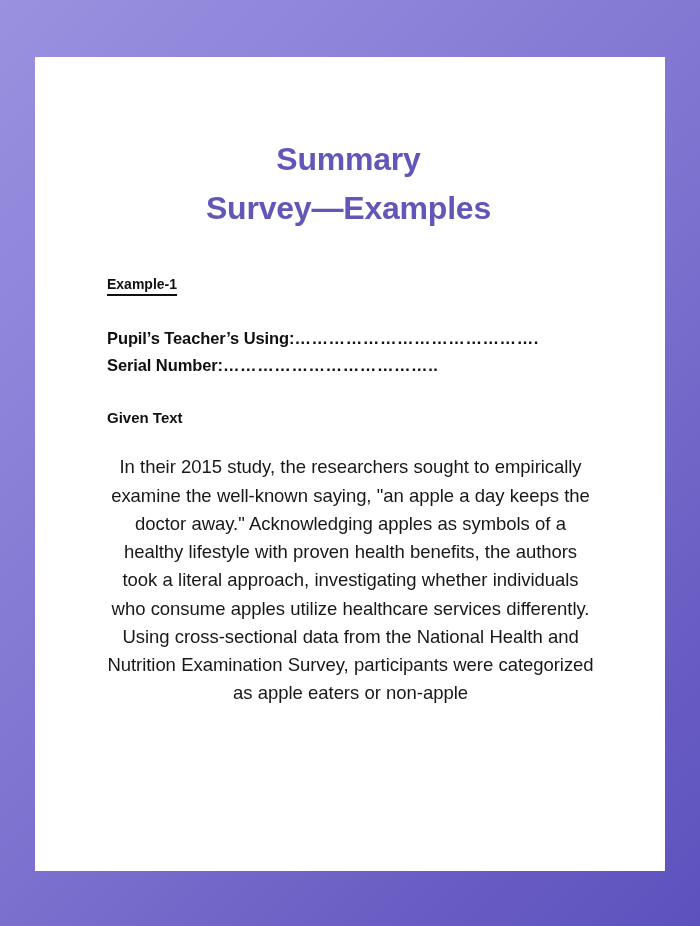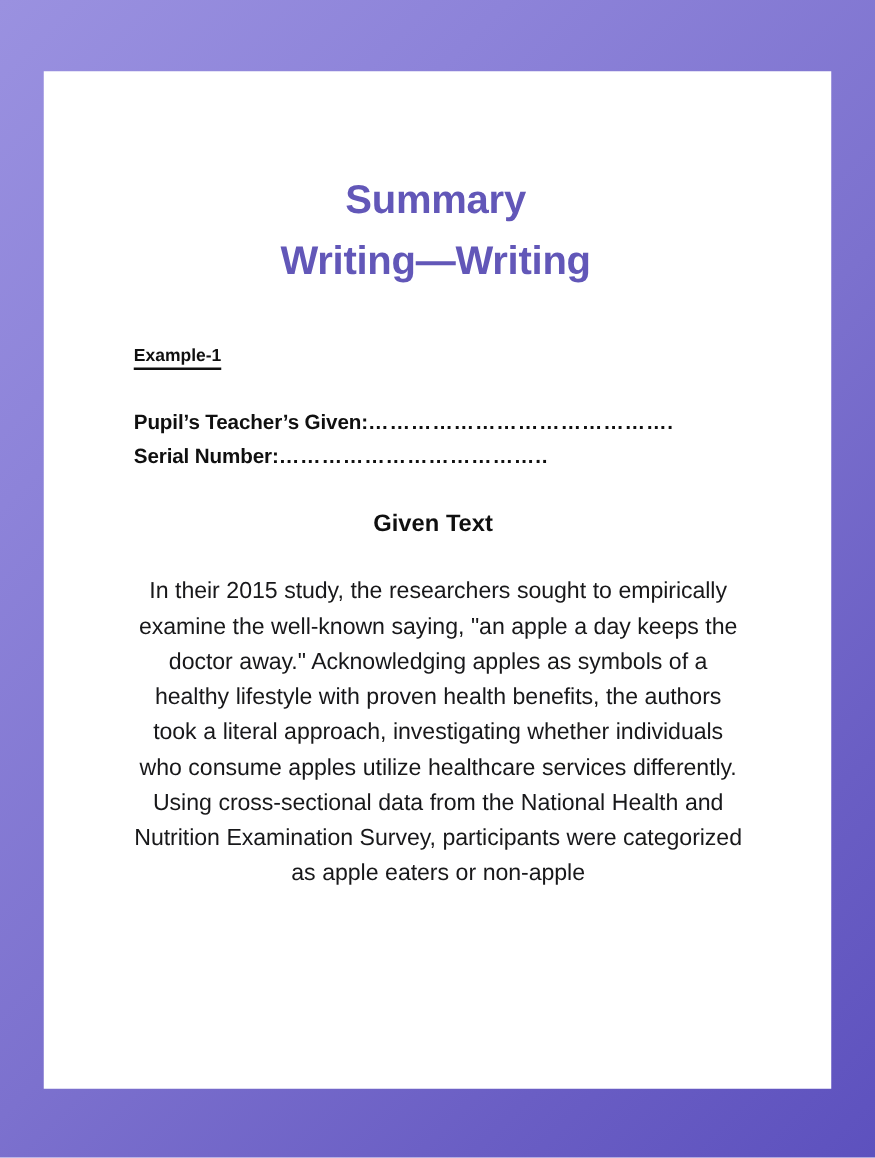--- a/index.html
+++ b/index.html
@@ -72,22 +72,22 @@
     line-height: 1.62;
     white-space: nowrap;
   }
 
   .field-label { letter-spacing: -0.1px; }
 
   .leader { letter-spacing: 0.6px; }
 
   .given-text-heading {
     margin-top: 31px;
-    text-align: center;
-    font-size: 19px;
+    text-align: left;
+    font-size: 15px;
     font-weight: bold;
     color: #101010;
     padding-right: 8px;
   }
 
   .body-paragraph {
     margin-top: 27px;
     font-size: 18.5px;
     line-height: 1.525;
     color: #18181a;
@@ -99,31 +99,31 @@
 </head>
 <body>
 
 <div id="slide-root">
 
   <div class="card">
     <div class="card-inner">
 
       <h1 class="title">
         <span class="title-line">Summary</span>
-        <span class="title-line">Writing—Writing</span>
+        <span class="title-line">Survey—Examples</span>
       </h1>
 
       <div>
         <div class="example-heading">Example-1</div>
       </div>
 
       <div class="field-block">
 
         <div class="field-line">
-          <span class="field-label">Pupil’s Teacher’s Given:</span><span class="leader">…………………………………….</span>
+          <span class="field-label">Pupil’s Teacher’s Using:</span><span class="leader">…………………………………….</span>
         </div>
 
         <div class="field-line">
           <span class="field-label">Serial Number:</span><span class="leader">………………………………..</span>
         </div>
 
       </div>
 
       <h2 class="given-text-heading">Given Text</h2>
 

